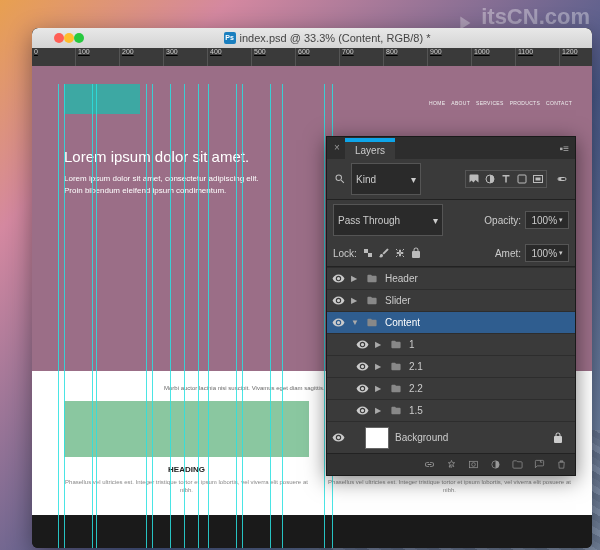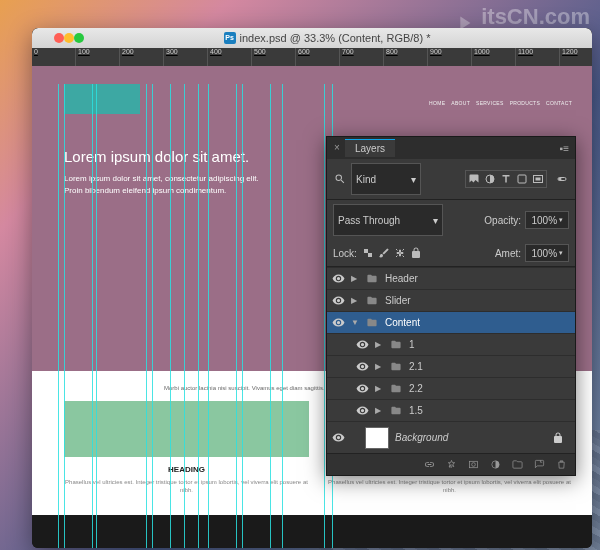--- a/index.html
+++ b/index.html
@@ -38,21 +38,21 @@
   .card-img { height:56px; background:#8ac7a0; margin-bottom:8px; }
   .card h3 { font-size:8px; text-align:center; color:#222; font-weight:700; margin-bottom:4px; }
   .card p { font-size:6px; color:#888; text-align:center; line-height:1.4; }
   .guides { position:absolute; top:18px; left:0; right:0; bottom:0; pointer-events:none; }
   .guides span{position:absolute;top:0;bottom:0;width:1px;background:#2ae0e0;opacity:.85;}
 
   
   .layers-panel { position:absolute; top:136px; right:24px; width:250px; background:#3a3a3a; color:#ccc; font-size:11px; box-shadow:0 4px 20px rgba(0,0,0,.5); border:1px solid #1a1a1a; }
   .panel-tab-row { background:#2d2d2d; height:22px; display:flex; align-items:center; padding-left:6px; }
   .panel-close { width:8px; height:8px; margin-right:4px; color:#999; font-size:10px; line-height:8px; text-align:center; }
-  .panel-tab { background:#3a3a3a; padding:3px 10px; font-size:10px; border-top:1px solid #0ea5e9; }
+  .panel-tab { background:#3a3a3a; padding:3px 10px; font-size:10px; border-top:4px solid #0ea5e9; }
   .panel-menu { margin-left:auto; padding:0 6px; color:#aaa; font-size:10px; }
   .panel-row { padding:4px 6px; display:flex; align-items:center; gap:4px; }
   .panel-row select, .dd { background:#2a2a2a; color:#ccc; border:1px solid #555; font-size:10px; padding:1px 4px; height:32px; }
   .dd { width:92px; display:flex; align-items:center; justify-content:space-between; }
   .filter-row .dd { width:70px; }
   .ic { width:14px; height:14px; display:flex; align-items:center; justify-content:center; color:#bbb; }
   .ic svg { width:12px; height:12px; fill:#bbb; }
   .filter-icons { display:flex; gap:2px; margin-left:auto; border:1px solid #555; padding:1px; }
   .lbl { font-size:10px; color:#ccc; }
   .pct { background:#2a2a2a; border:1px solid #555; font-size:10px; width:44px; height:18px; display:flex; align-items:center; justify-content:center;}
@@ -62,21 +62,21 @@
   .layer.selected { background:#2f5d8f; color:#fff; }
   .eye { width:14px; height:14px; display:flex; align-items:center; justify-content:center; }
   .eye svg{width:13px;height:13px;fill:#ccc;}
   .arrow { color:#aaa; font-size:8px; width:8px; }
   .folder { width:14px; height:11px; }
   .folder svg{width:14px;height:11px;fill:#888;}
   .layer .name { font-size:10px; }
   .sublayer { padding-left:28px; }
   .bg-layer { justify-content:flex-start; height:32px; }
   .bg-thumb { width:24px; height:22px; background:#fff; border:1px solid #666; }
-  .bg-layer .name { font-style:italic; }
+  .bg-layer .name { }
   .bg-layer .lock { margin-left:auto; margin-right:6px; }
   .panel-footer { height:22px; background:#323232; border-top:1px solid #222; display:flex; align-items:center; justify-content:flex-end; gap:10px; padding:0 8px; }
   .panel-footer .ic { width:12px; }
   .panel-footer svg { width:11px; height:11px; fill:#999; }
   .sep { height:1px; background:#222; }
 </style>
 </head>
 <body>
 
 <div class="desktop"></div>

